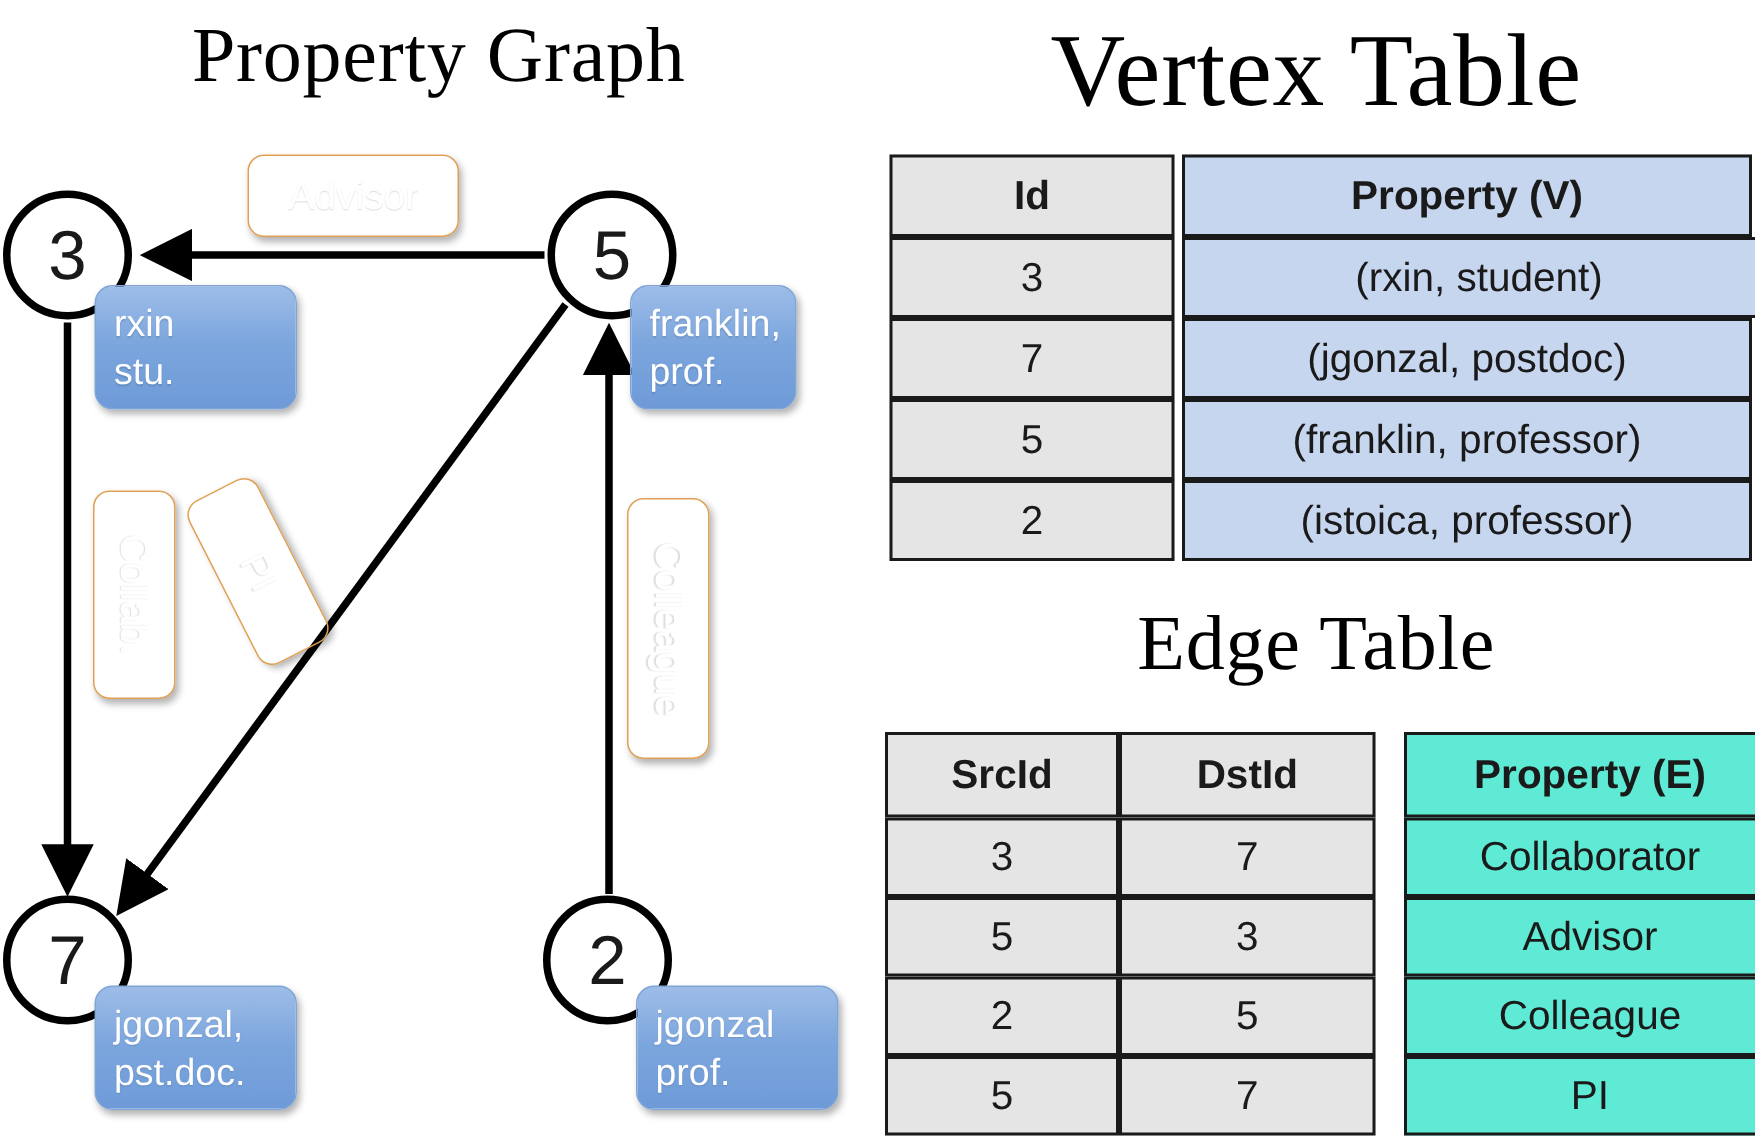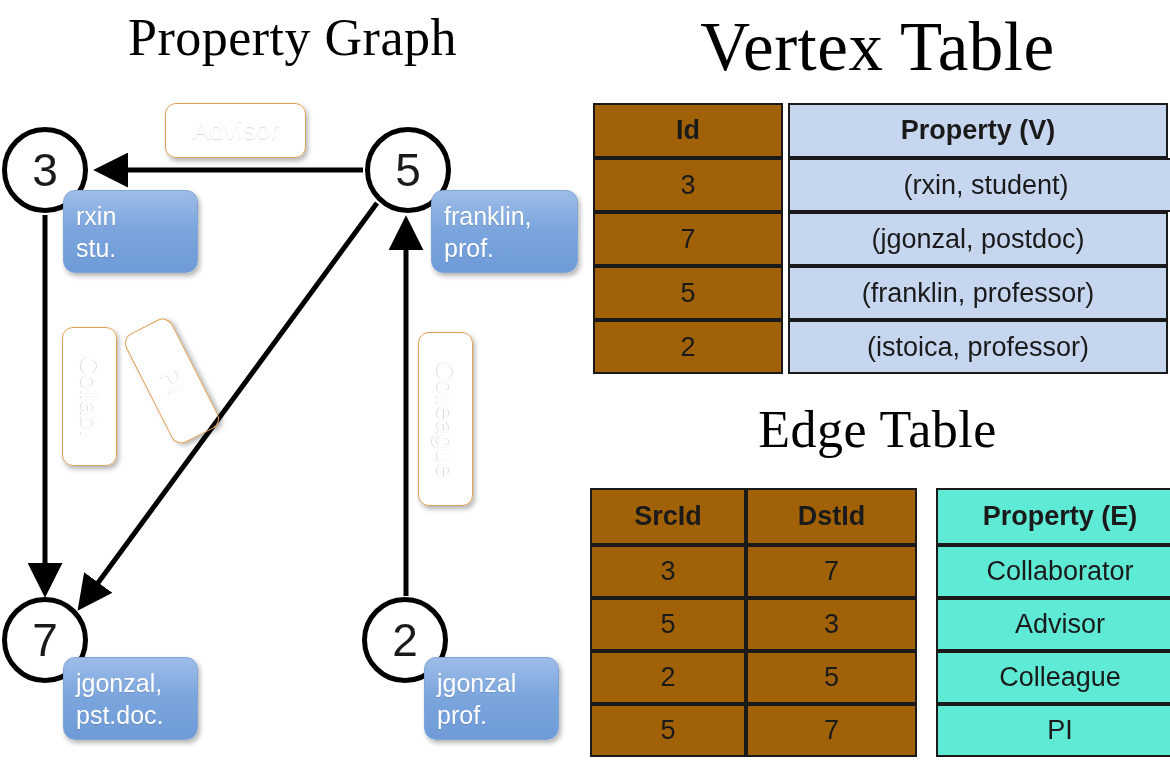--- a/index.html
+++ b/index.html
@@ -83,21 +83,21 @@
     font-family: "Liberation Sans", sans-serif;
   }
   .cell {
     position: absolute;
     box-sizing: border-box;
     border: 2px solid #1a1a1a;
     display: flex; align-items: center; justify-content: center;
     font-size: 27px;
     font-weight: 300;
     color: #1a1a1a;
-    background: #a16207;
+    background: #e5e5e5;
     white-space: nowrap;
   }
   .cell.hdr { font-weight: 700; font-size: 27px; }
   .cell.blue { background: #c7d6ef; }
   .cell.peach { background: #5eead4; margin-left: 16px; }
 </style>
 </head>
 <body>
 
 <div id="root">
@@ -127,21 +127,21 @@
     <div class="vertex" style="left:2px;  top:127px;">3</div>
     <div class="vertex" style="left:365px;top:127px;">5</div>
     <div class="vertex" style="left:2px;  top:597px;">7</div>
     <div class="vertex" style="left:362px;top:597px;">2</div>
 
     <div class="prop-box" style="left:63px; top:190px; width:135px; height:83px;">
       <div>rxin</div>
       <div>stu.</div>
     </div>
 
-    <div class="prop-box" style="left:431px; top:190px; width:147px; height:83px;">
+    <div class="prop-box" style="left:420px; top:190px; width:111px; height:83px;">
       <div>franklin,</div>
       <div>prof.</div>
     </div>
 
     <div class="prop-box" style="left:63px; top:657px; width:135px; height:83px;">
       <div>jgonzal,</div>
       <div>pst.doc.</div>
     </div>
 
     <div class="prop-box" style="left:424px; top:657px; width:135px; height:83px;">

